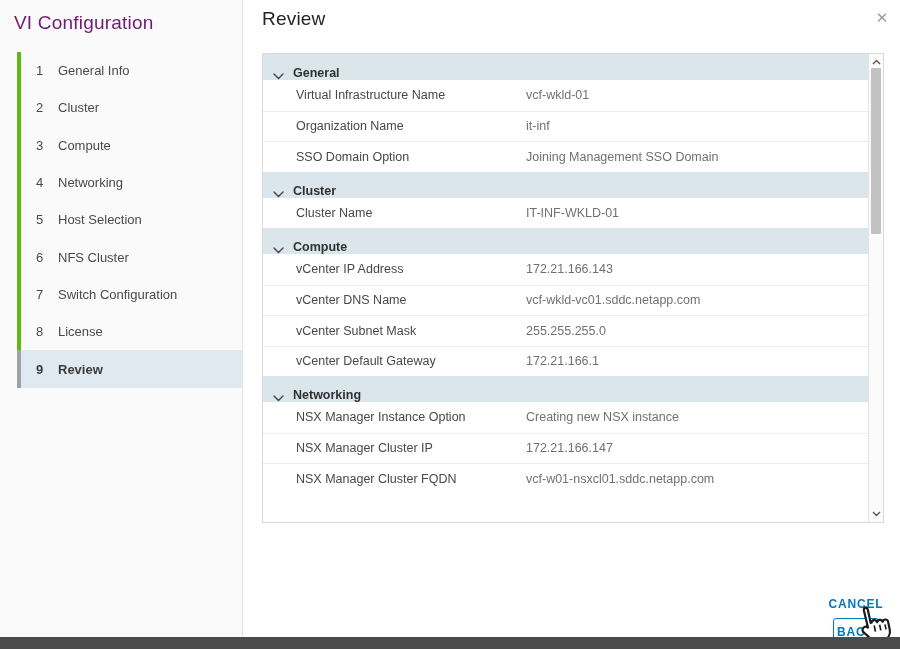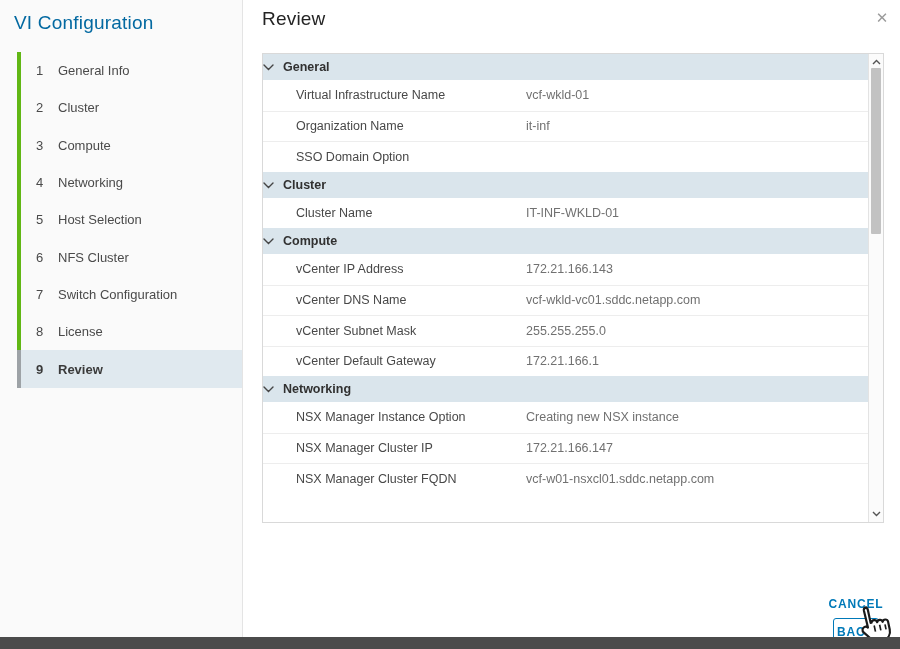--- a/index.html
+++ b/index.html
@@ -10,21 +10,21 @@
     overflow:hidden; color:#454545;
   }
 
   
   .sidebar {
     position:absolute; left:0; top:0; width:243px; height:637px;
     background:#fafafa; border-right:1px solid #e4e4e4;
   }
   .sidebar-title {
     position:absolute; left:14px; top:12px;
-    font-size:19px; font-weight:400; color:#0369a1; letter-spacing:.2px;
+    font-size:19px; font-weight:400; color:#701a75; letter-spacing:.2px;
   }
   .steps { position:absolute; left:17px; top:52px; width:225px; }
   .step {
     display:flex; align-items:center; height:37.3px; width:100%;
     border-left:4px solid #61b715; padding-left:15px;
     font-size:13px; color:#4a4a4a; cursor:default;
   }
   .step .num { width:14px; margin-right:8px; text-align:left; }
   .step.active {
     border-left-color:#9da2a6; background:#e0e9ef; font-weight:700; color:#3a3a3a;
@@ -43,21 +43,21 @@
   }
 
   
   .review-table {
     position:absolute; left:19px; top:53px; width:622px; height:470px;
     border:1px solid #d9d9d9; background:#fff; overflow:hidden;
   }
   .table-content { position:absolute; left:0; top:0; right:15px; bottom:0; }
   .sec-header {
     position:relative; height:26px; background:#dae5ec;
-    display:flex; align-items:center; padding-left:0;
+    display:flex; align-items:flex-end; padding-left:10px;
     font-size:12.5px; font-weight:700; color:#313131;
   }
   .sec-header .chev { display:inline-flex; margin-right:9px; margin-top:1px; }
   .row {
     position:relative; height:30.5px; border-top:1px solid #ededed;
     display:flex; align-items:center; font-size:12.5px;
   }
   .sec-header + .row { border-top:none; }
   .row .lbl { padding-left:33px; color:#484848; }
   .row .val { position:absolute; left:263px; color:#717171; }
@@ -169,20 +169,21 @@
           <div class="row">
             <span class="lbl">Virtual Infrastructure Name</span>
             <span class="val">vcf-wkld-01</span>
           </div>
           <div class="row">
             <span class="lbl">Organization Name</span>
             <span class="val">it-inf</span>
           </div>
           <div class="row">
             <span class="lbl">SSO Domain Option</span>
+            <span class="val">Joining Management SSO Domain</span>
           </div>
           <div class="sec-header">
             <span class="chev">
               <svg width="11" height="7" viewBox="0 0 11 7">
                 <polyline points="1,1 5.5,5.5 10,1" fill="none" stroke="#454545" stroke-width="1.4" stroke-linecap="round"></polyline>
               </svg>
             </span>
             <span>Cluster</span>
           </div>
           <div class="row">

